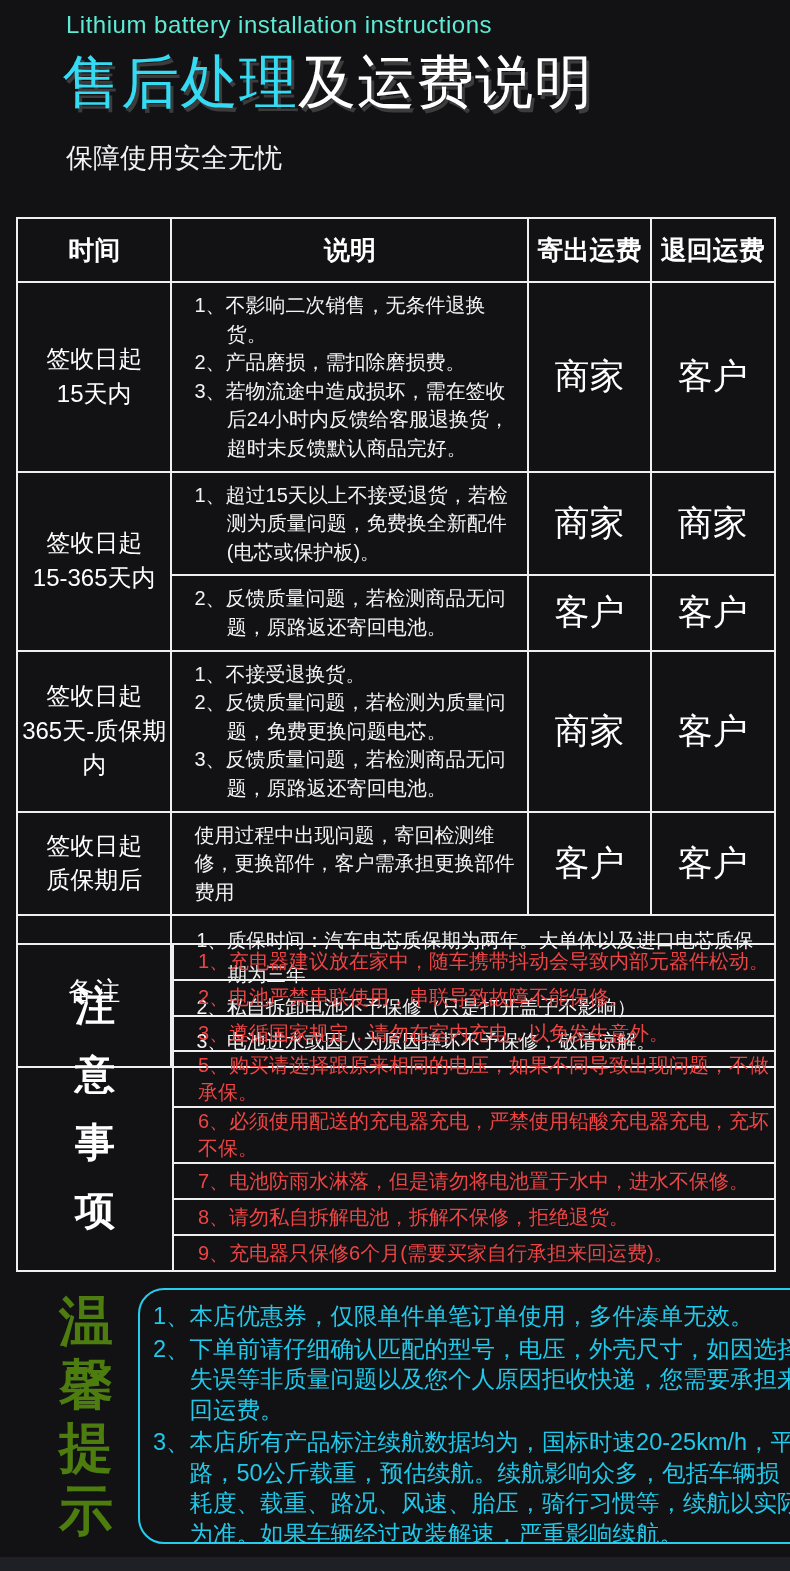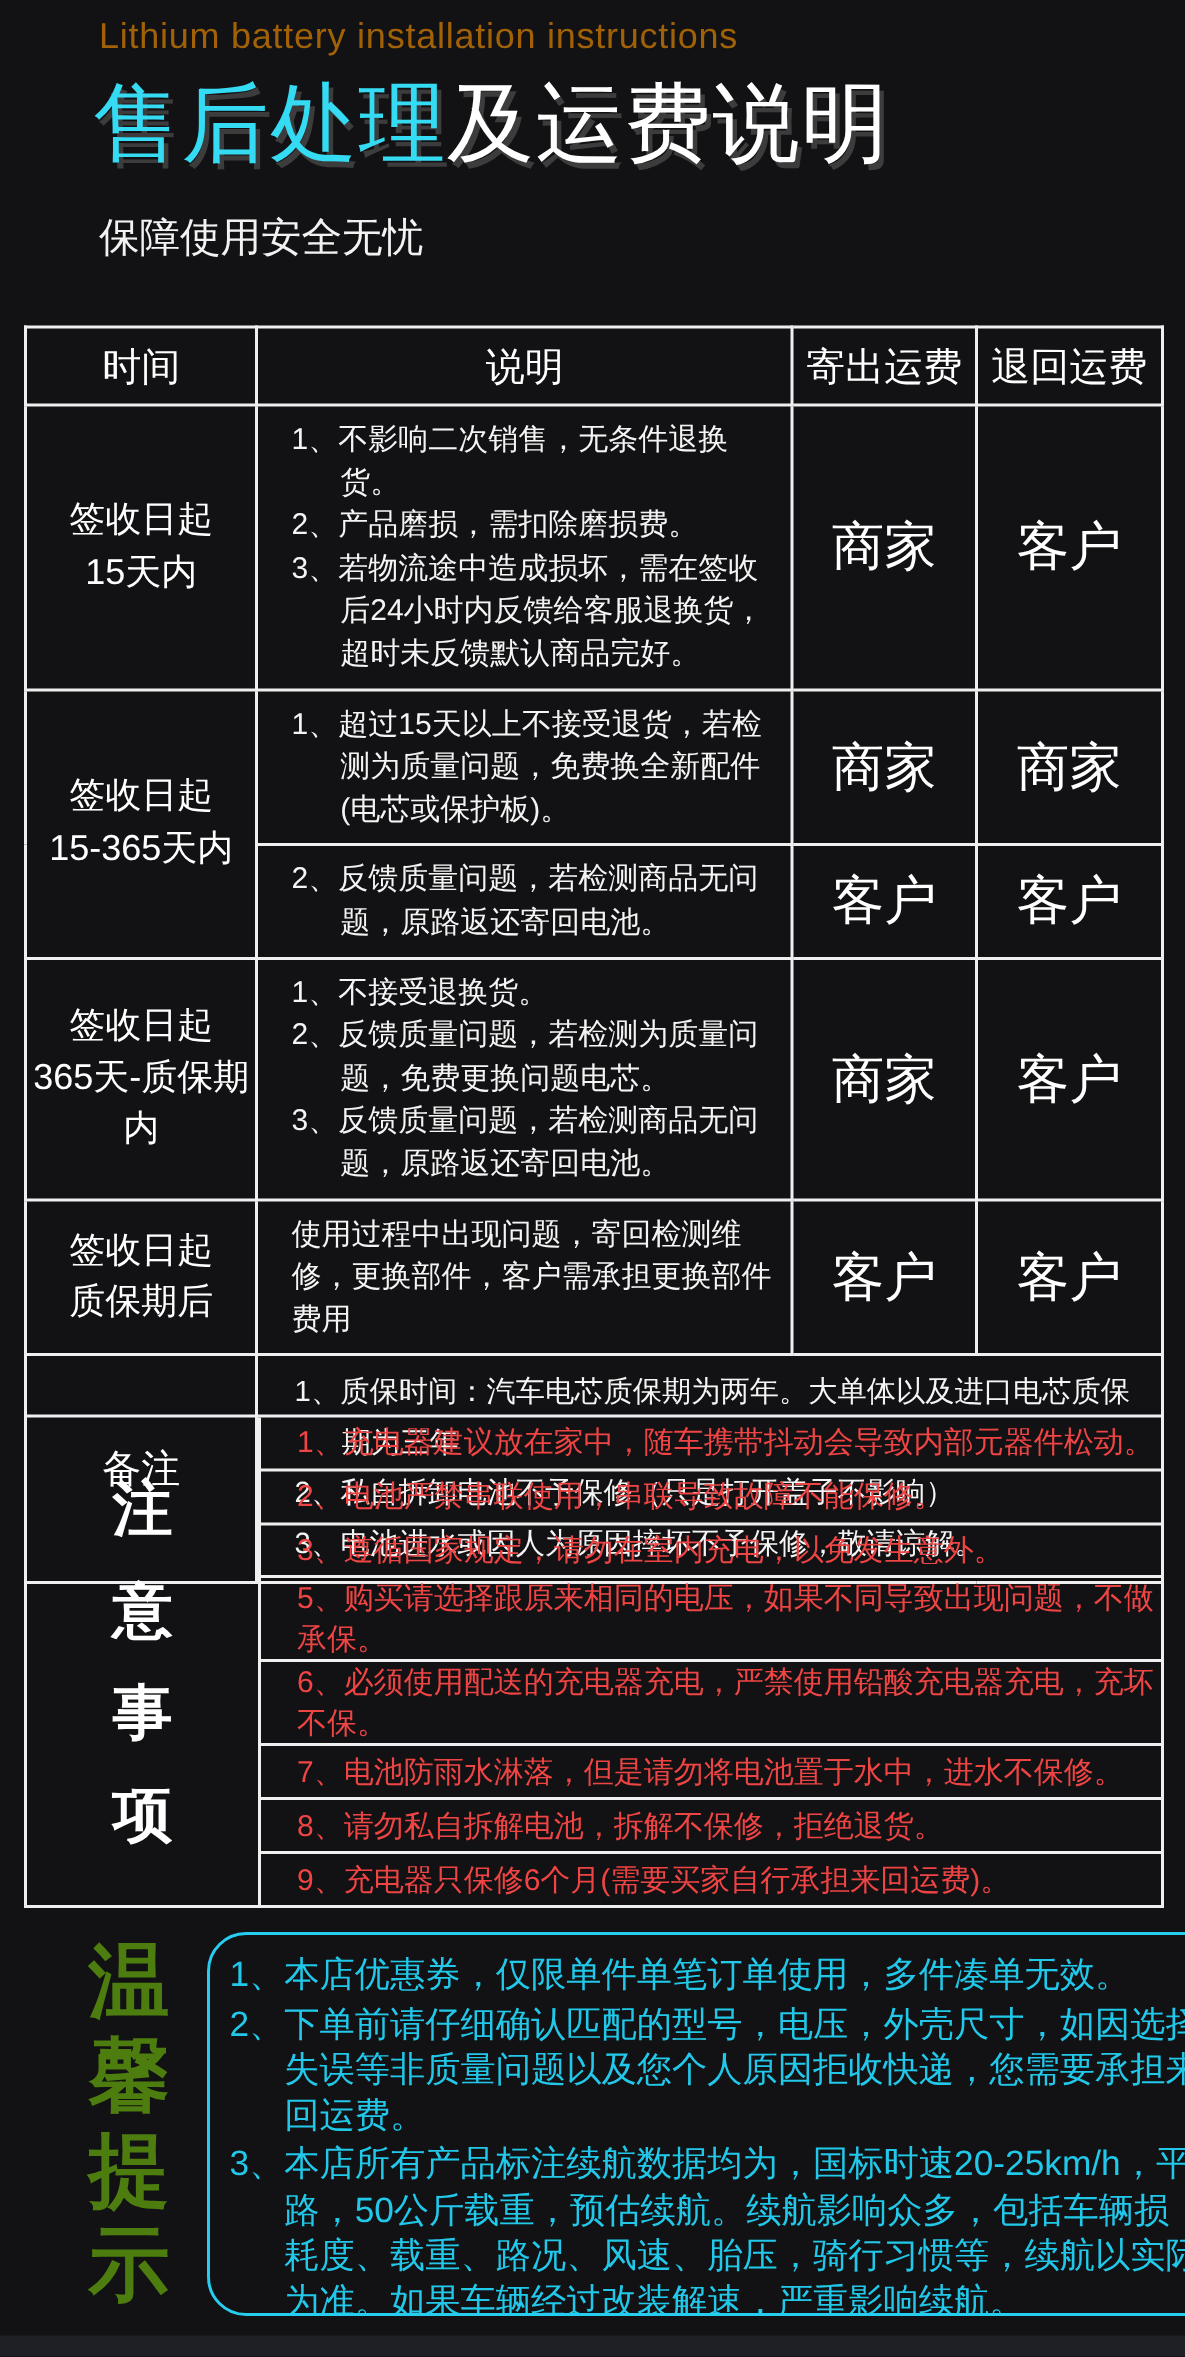--- a/index.html
+++ b/index.html
@@ -2,29 +2,29 @@
 <html><head>
 <meta charset="utf-8">
 <style>
   html,body{margin:0;padding:0;}
   body{
     width:790px;height:1571px;position:relative;overflow:hidden;
     background:#121214;color:#ffffff;
     font-family:"Liberation Sans","DejaVu Sans",sans-serif;
   }
   
-  .eyebrow{position:absolute;left:66px;top:11px;font-size:24px;color:#a16207;letter-spacing:.5px;}
+  .eyebrow{position:absolute;left:66px;top:11px;font-size:24px;color:#5eead4;letter-spacing:.5px;}
   .main-title{position:absolute;left:62px;top:44px;font-size:58px;font-weight:normal;letter-spacing:1px;
     text-shadow:3px 4px 0 rgba(128,128,128,.38);white-space:nowrap;}
   .main-title .hl{color:#35daf3;}
   .subtitle{position:absolute;left:66px;top:140px;font-size:27px;color:#f2f2f2;}
   
   table.aftersales{position:absolute;left:16px;top:217px;width:760px;border-collapse:collapse;table-layout:fixed;}
   table.aftersales td{border:2px solid #efefef;vertical-align:middle;}
-  .r-head{height:52px;} .r1{height:150px;} .r2a{height:68px;} .r2b{height:70px;}
+  .r-head{height:64px;font-weight:bold;} .r1{height:150px;} .r2a{height:68px;} .r2b{height:70px;}
   .r3{height:152px;} .r4{height:78px;} .r5{height:108px;}
   .th-cell{text-align:center;font-size:26px;color:#fff;}
   .time-cell{text-align:center;font-size:24px;line-height:1.45;white-space:pre-line;}
   .desc-cell{padding:8px 6px 8px 22px;font-size:20px;line-height:1.43;color:#f4f4f4;}
   .desc-item{padding-left:1.62em;text-indent:-1.62em;}
   .fee-cell{text-align:center;font-size:35px;}
   .remark-cell{padding:8px 6px 8px 24px;font-size:19.5px;line-height:1.72;color:#f4f4f4;}
   .remark-item{padding-left:1.6em;text-indent:-1.6em;}
   
   .notes{position:absolute;left:16px;top:943px;width:756px;height:325px;border:2px solid #efefef;display:flex;}

